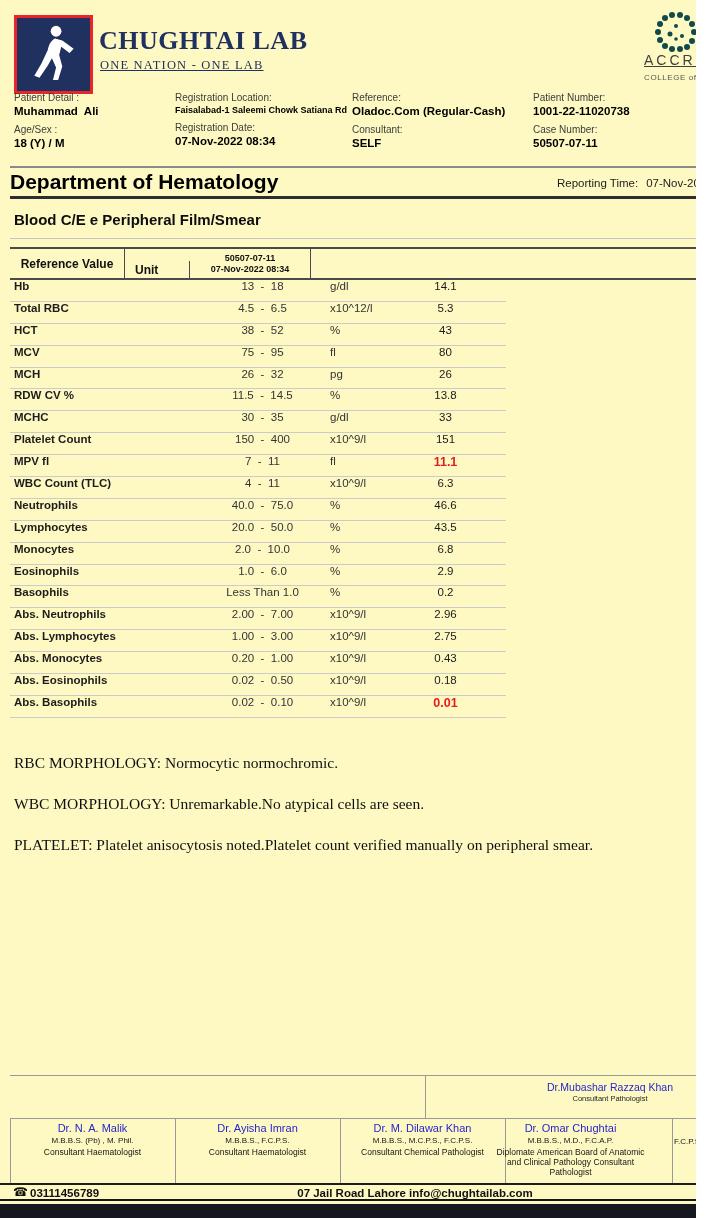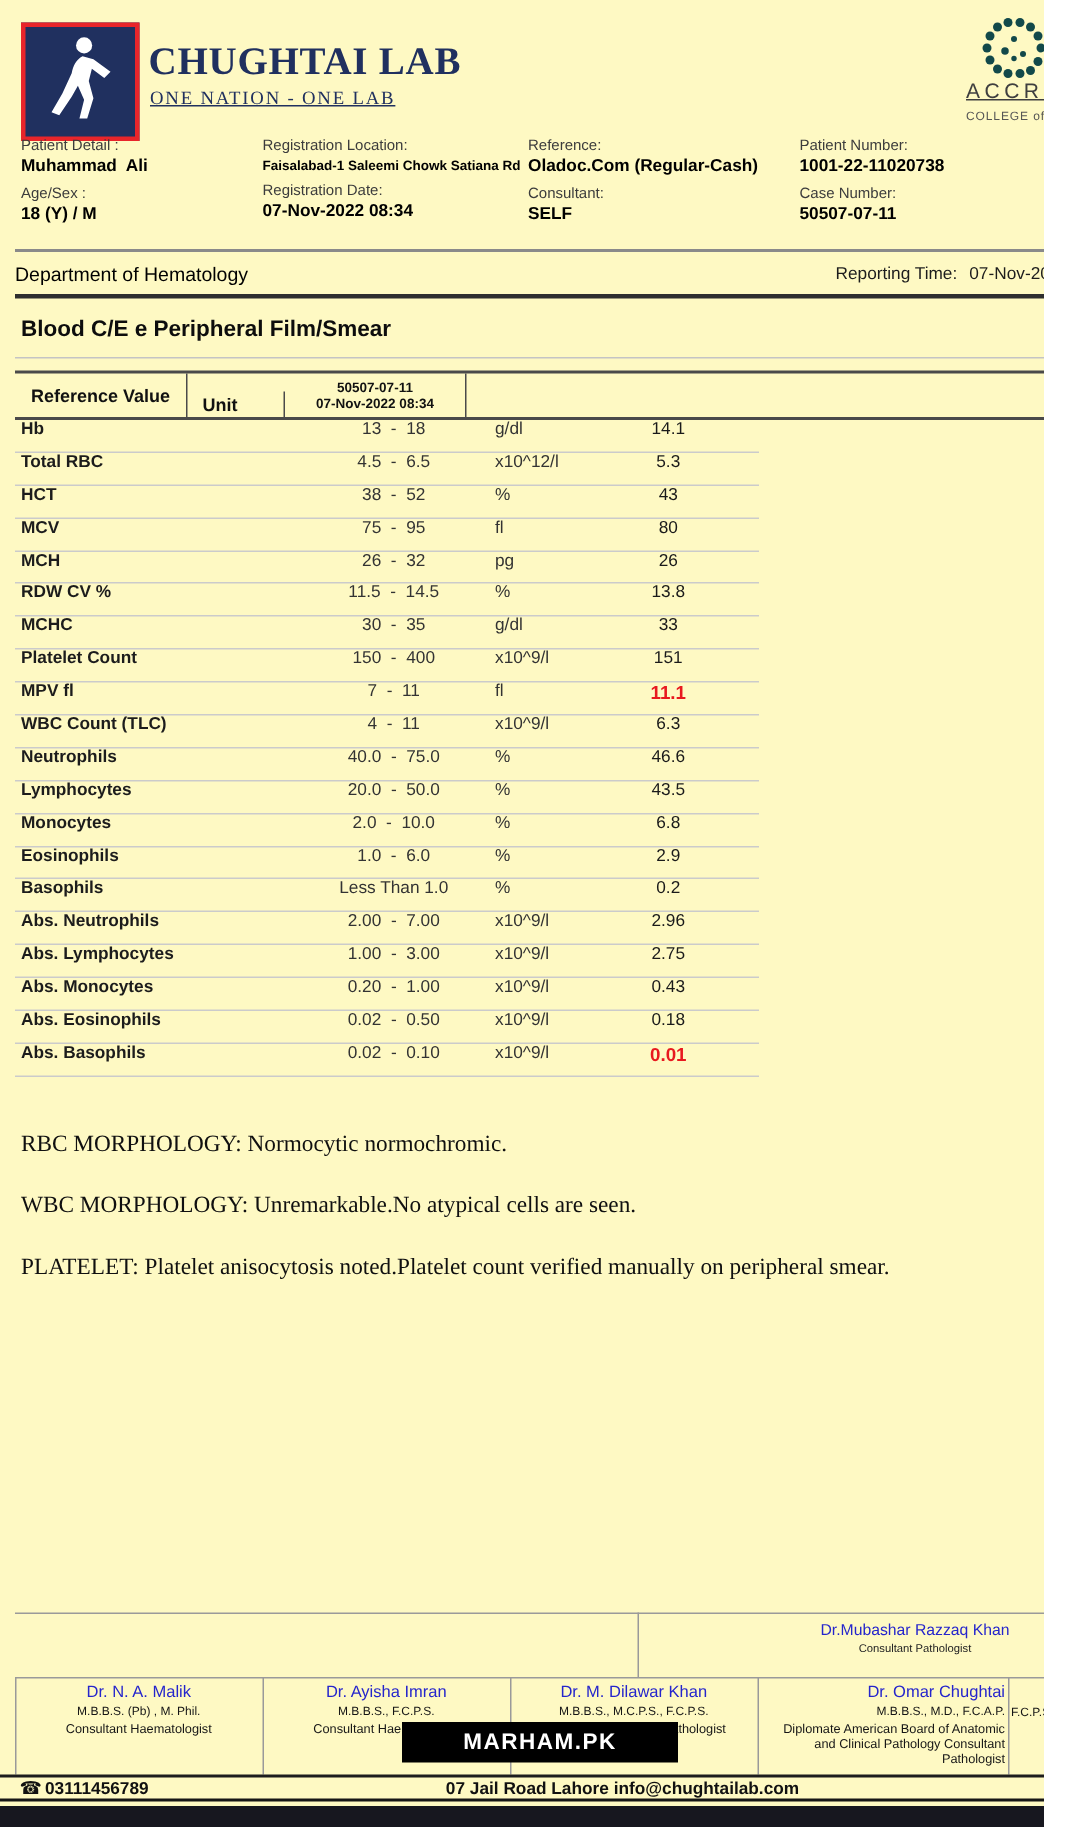--- a/index.html
+++ b/index.html
@@ -28,21 +28,21 @@
   .pcol1 { left:14px; } .pcol2 { left:175px; } .pcol3 { left:352px; } .pcol4 { left:533px; }
   .pt-label { font-size:10px; color:#3c3c3c; margin-top:7px; white-space:nowrap; }
   .pt-label:first-child { margin-top:0; }
   .pt-value { font-size:11.5px; font-weight:bold; color:#000; margin-top:2px; white-space:pre; }
   .pt-value.small { font-size:9px; }
 
   
   .dept-bar { left:10px; top:166px; width:710px; height:33px;
     border-top:2px solid #8a8a8a; border-bottom:3px solid #2e2e2e;
     display:flex; align-items:center; }
-  .dept-title { font-size:13px; font-weight:normal; color:#000; }
+  .dept-title { font-size:21px; font-weight:bold; color:#000; }
   .reporting { left:557px; top:177px; font-size:11.5px; color:#1d1d1d; white-space:nowrap; }
   .reporting .lbl { margin-right:8px; }
 
   
   .report-title { left:14px; top:211px; font-size:15px; font-weight:bold; color:#0d0d0d; }
   .title-rule { left:10px; top:238px; width:710px; height:1px; background:#c4c4c4; }
 
   
   .lab-table { left:10px; top:247px; width:710px; }
   .t-head { display:flex; height:33px; border-top:2px solid #4a4a4a; border-bottom:2px solid #4a4a4a; }
@@ -76,21 +76,21 @@
   .sg-v5 { left:672px; top:1118px; width:1px; height:65px; }
 
   .sig-top { left:425px; top:1081px; width:370px; text-align:center; }
   .sig-top .nm { font-size:10.5px; color:#2525cc; }
   .sig-top .tt { font-size:7.5px; color:#222; margin-top:1px; }
 
   .sig-cell { top:1122px; text-align:center; }
   .sig-c1 { left:12px;  width:161px; }
   .sig-c2 { left:177px; width:161px; }
   .sig-c3 { left:342px; width:161px; }
-  .sig-c4 { left:507px; width:163px;text-align:right; }
+  .sig-c4 { left:489px; width:163px; }
   .sig-cell .nm { font-size:11px; color:#2525cc; white-space:nowrap; }
   .sig-cell .dg { font-size:8px; color:#151515; margin-top:2px; white-space:nowrap; }
   .sig-cell .tt { font-size:8.5px; color:#151515; margin-top:2px; line-height:10px; }
   .sig5-name { left:708px; top:1122px; font-size:11px; color:#2525cc; white-space:nowrap; }
   .sig5-deg  { left:674px; top:1137px; font-size:8px; color:#151515; white-space:nowrap; }
 
   
   .watermark { left:268px; top:1148px; width:184px; height:27px; background:#000;
     color:#fff; font-size:15px; font-weight:bold; letter-spacing:1px;
     display:flex; align-items:center; justify-content:center; }
@@ -375,21 +375,20 @@
     <div class="tt">Consultant Chemical Pathologist</div>
   </div>
   <div class="abs sig-cell sig-c4">
     <div class="nm">Dr. Omar Chughtai</div>
     <div class="dg">M.B.B.S., M.D., F.C.A.P.</div>
     <div class="tt">Diplomate American Board of Anatomic and Clinical Pathology Consultant Pathologist</div>
   </div>
   <span class="abs sig5-name">D</span>
   <span class="abs sig5-deg">F.C.P.S., F</span>
 
-  <div class="abs watermark">MARHAM.PK</div>
 
   <div class="abs sg-h3"></div>
   <span class="abs footer-phone-icon">☎</span>
   <span class="abs footer-phone">03111456789</span>
   <span class="abs footer-address">07 Jail Road Lahore info@chughtailab.com</span>
   <div class="abs globe"></div>
   <div class="abs footer-rule"></div>
   <div class="abs bottom-bar"></div>
 
 </div>

